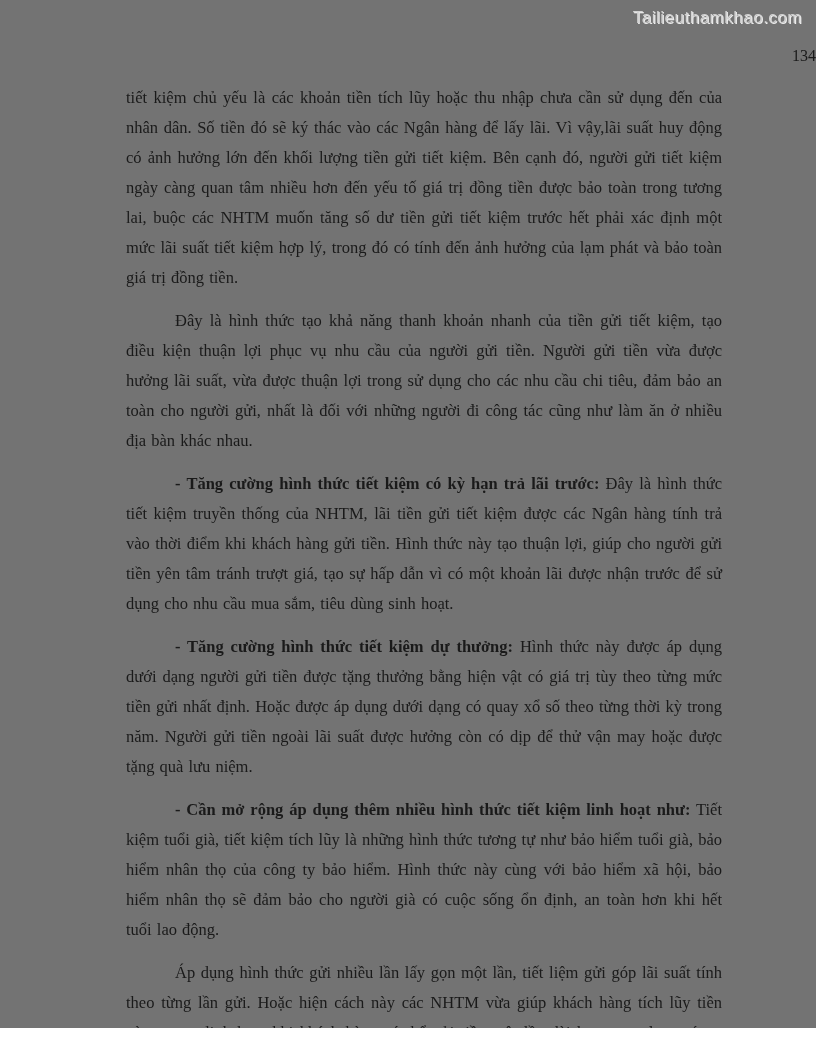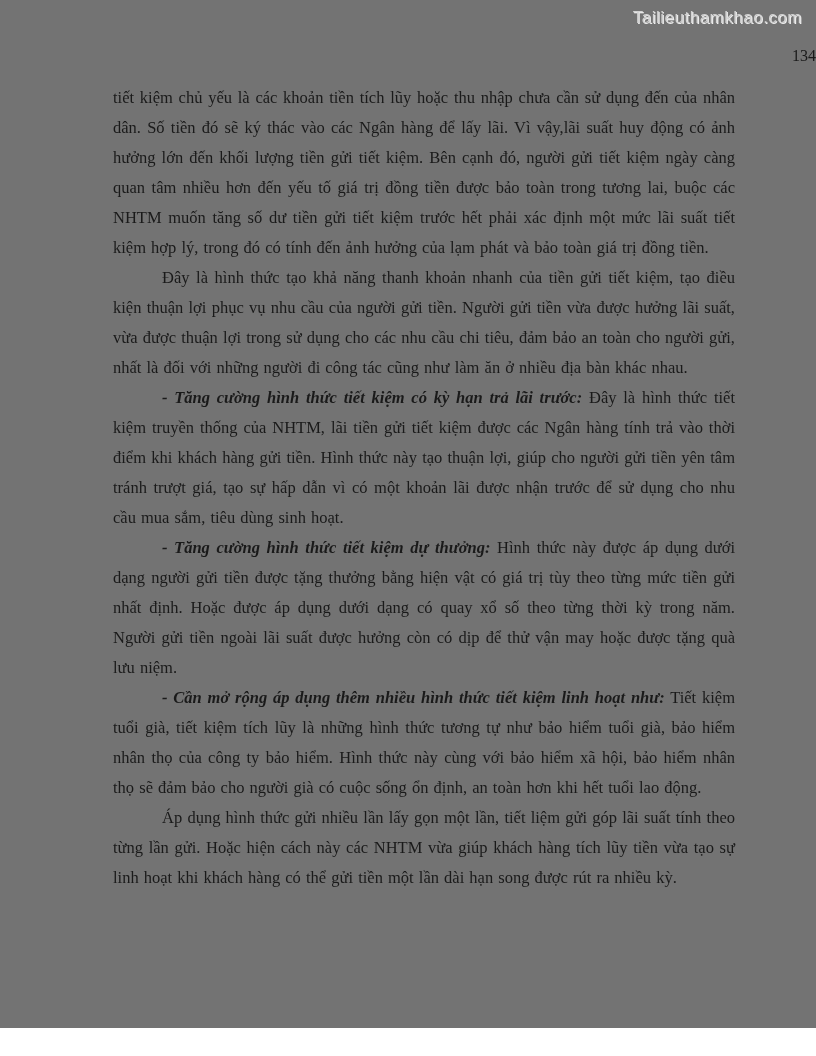--- a/index.html
+++ b/index.html
@@ -30,38 +30,37 @@
   .page-number {
     padding-top: 44px;
     text-align: right;
     font-size: 16px;
     line-height: 24px;
   }
   .content {
     margin: 15px 81px 0 113px;
   }
   .para {
-    margin: 0;
+    margin: 13px;
     font-size: 16.5px;
     line-height: 30px;
     text-align: justify;
     word-spacing: 1px;
   }
   .para.indent {
     text-indent: 49px;
   }
   .para.heading {
     font-weight: bold;
     font-style: italic;
     text-decoration: underline;
     text-indent: 17px;
   }
   .lead {
     font-weight: bold;
-    font-style: italic;
   }
 </style>
 </head>
 <body>
 
 <div class="page">
 
   <div class="watermark">Tailieuthamkhao.com</div>
 
   <div class="page-number">134</div>

